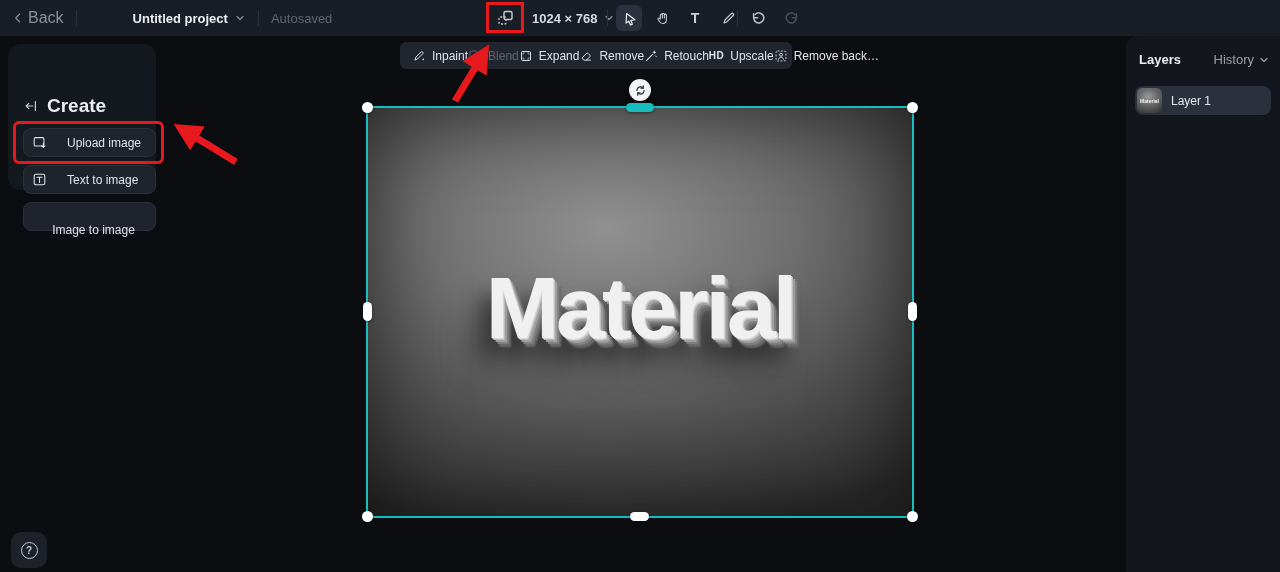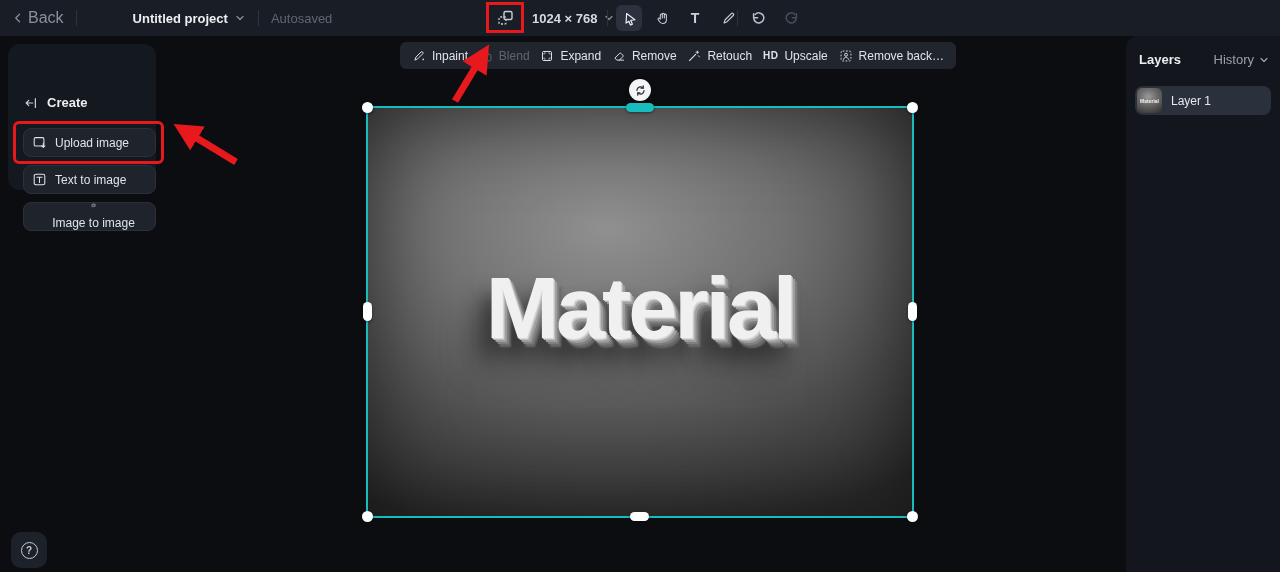--- a/index.html
+++ b/index.html
@@ -50,39 +50,39 @@
   .coin { width:17px; height:17px; border-radius:50%; background:#38c5e0; display:flex; align-items:center; justify-content:center; }
   .credits-count { color:#3ec9e4; font-size:13px; font-weight:bold; }
   .export-btn {
     height:25px; border-radius:7px; background:#e7eaee; color:#191d24;
     display:flex; align-items:center; gap:6px; padding:0 12px;
     font-size:13px; font-weight:bold; cursor:pointer;
   }
 
   
   .action-bar {
-    position:absolute; left:400px; top:42px; width:556px; height:27px;
+    position:absolute; left:400px; top:42px; width:392px; height:27px;
     background:#20252e; border-radius:6px;
     display:flex; align-items:center; justify-content:space-between; padding:0 12px;
   }
   .act-item { display:flex; align-items:center; gap:6px; font-size:12px; color:#e0e4ea; cursor:pointer; white-space:nowrap; }
   .act-item .hd { font-size:10px; font-weight:bold; letter-spacing:.5px; }
   .act-item.disabled { opacity:.32; cursor:default; }
 
   
   .create-panel {
     position:absolute; left:8px; top:44px; width:148px; height:146px;
     background:#14181f; border-radius:12px;
   }
   .create-head { position:absolute; left:16px; top:51px; display:flex; align-items:center; gap:9px;
-                 color:#eceef2; font-size:13px; font-weight:bold; }
+                 color:#eceef2; font-size:19px; font-weight:bold; }
   .create-btn {
     position:absolute; left:15px; width:133px; height:29px;
     background:#1e232c; border:1px solid #2b313b; border-radius:8px;
-    display:flex; align-items:center; gap:8px; padding-left:8px;
+    display:flex; align-items:center; gap:20px; padding-left:8px;
     font-size:12px; color:#e0e4ea; cursor:pointer;
   }
   .annot-box-left {
     position:absolute; left:5px; top:77px; width:151px; height:43px;
     border:3px solid #e8191c; border-radius:6px; pointer-events:none;
   }
 
   
   .canvas-wrap { position:absolute; left:366px; top:106px; width:548px; height:412px; }
   .canvas-image {

